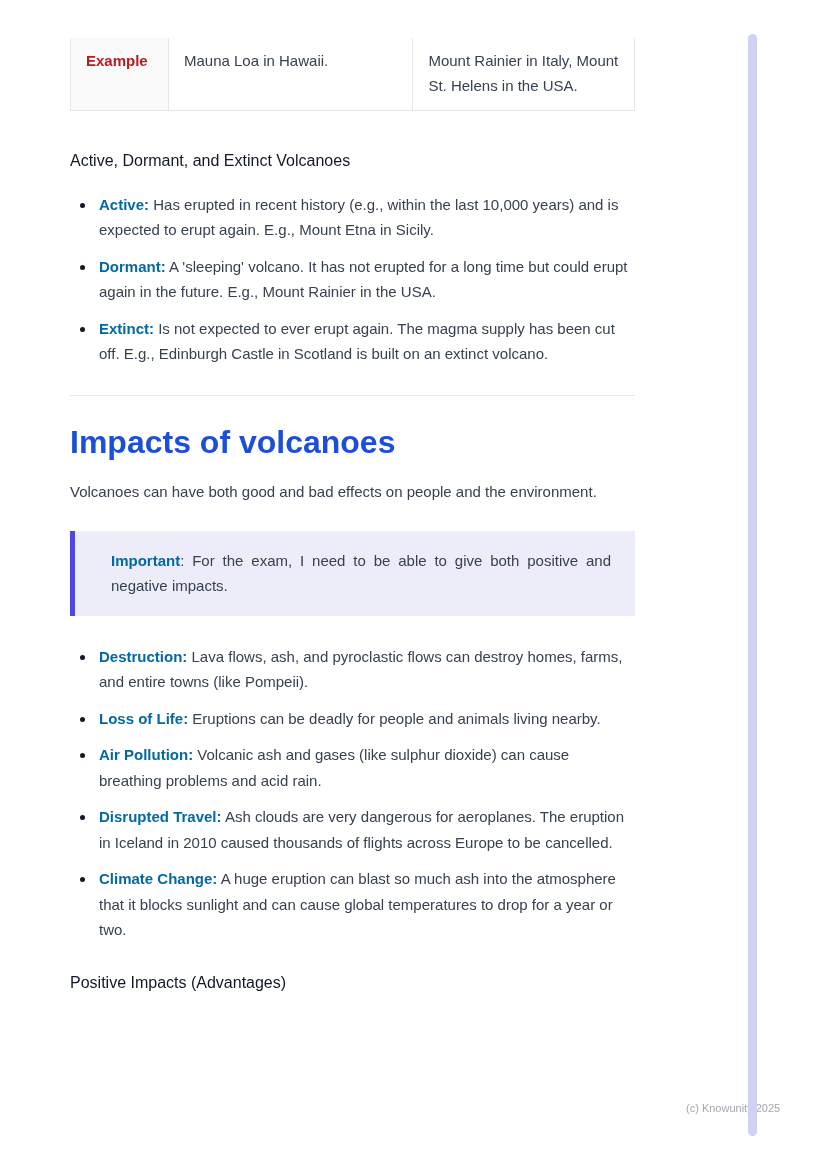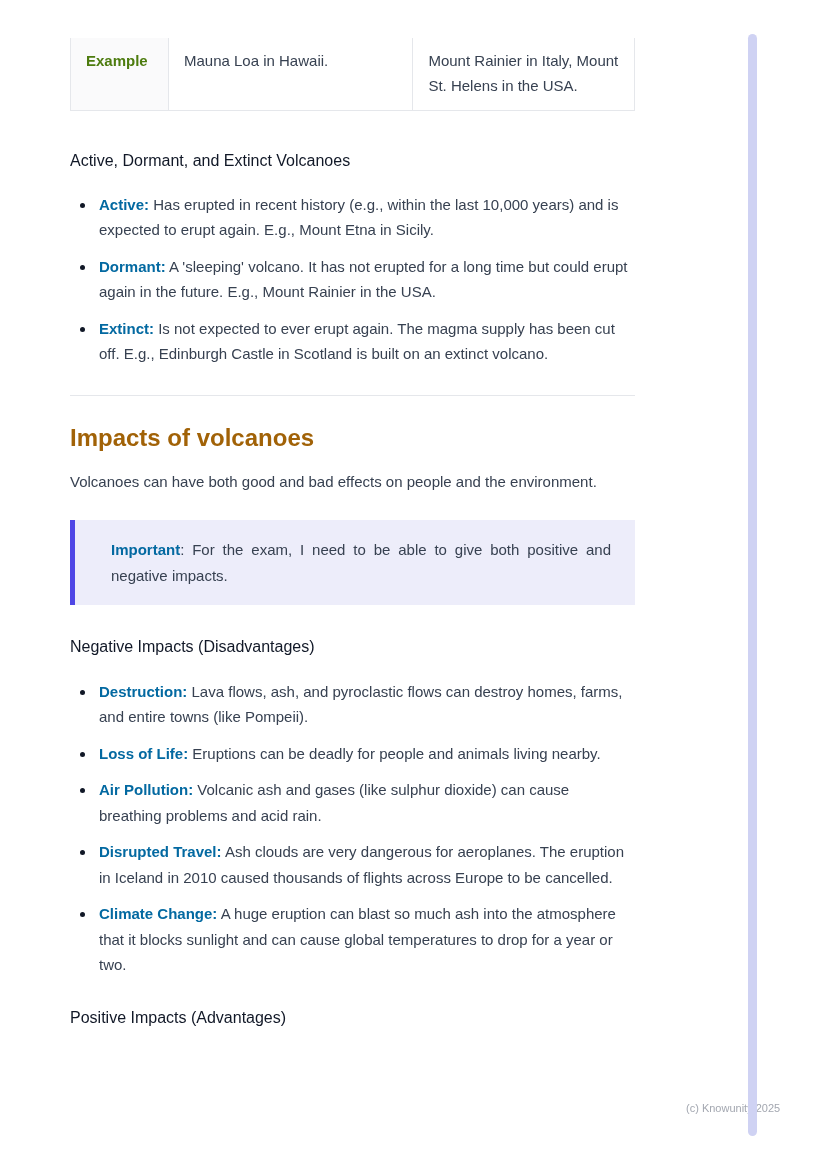--- a/index.html
+++ b/index.html
@@ -25,21 +25,21 @@
   table.doc-table td {
     border: 1px solid #e5e7eb;
     border-top: none;
     vertical-align: top;
     padding: 11px 15px;
     line-height: 1.65;
   }
   td.row-label {
     width: 98px;
     font-weight: bold;
-    color: #4d7c0f;
+    color: #b91c1c;
     background: #fafafb;
   }
   td.cell-a { width: 245px; }
   td.cell-b { width: 222px; }
 
   h3.sub-heading {
     font-size: 16px;
     font-weight: normal;
     color: #111827;
     margin: 26px 0 18px 0;
@@ -59,23 +59,23 @@
   ul.bullet-list li::marker { color: #111827; }
   .term { font-weight: bold; color: #0369a1; }
 
   hr.divider {
     border: none;
     border-top: 1px solid #e5e7eb;
     margin: 28px 0 26px 0;
   }
 
   h1.accent-heading {
-    font-size: 24px;
+    font-size: 32px;
     font-weight: bold;
-    color: #a16207;
+    color: #1d4ed8;
     margin: 0 0 16px 0;
     line-height: 1.3;
   }
 
   .callout {
     background: #ededfa;
     border-left: 5px solid #4f46e5;
     padding: 17px 24px 17px 36px;
     margin: 26px 0 28px 0;
     text-align: justify;
@@ -129,21 +129,20 @@
   <hr class="divider">
 
   <h1 class="accent-heading">Impacts of volcanoes</h1>
 
   <p class="body-text justified">Volcanoes can have both good and bad effects on people and the environment.</p>
 
   <div class="callout">
     <span class="term">Important</span><span>: For the exam, I need to be able to give both positive and negative impacts.</span>
   </div>
 
-  <h3 class="sub-heading">Negative Impacts (Disadvantages)</h3>
 
   <ul class="bullet-list">
     <li><span class="term">Destruction:</span> <span>Lava flows, ash, and pyroclastic flows can destroy homes, farms, and entire towns (like Pompeii).</span></li>
     <li><span class="term">Loss of Life:</span> <span>Eruptions can be deadly for people and animals living nearby.</span></li>
     <li><span class="term">Air Pollution:</span> <span>Volcanic ash and gases (like sulphur dioxide) can cause breathing problems and acid rain.</span></li>
     <li><span class="term">Disrupted Travel:</span> <span>Ash clouds are very dangerous for aeroplanes. The eruption in Iceland in 2010 caused thousands of flights across Europe to be cancelled.</span></li>
     <li><span class="term">Climate Change:</span> <span>A huge eruption can blast so much ash into the atmosphere that it blocks sunlight and can cause global temperatures to drop for a year or two.</span></li>
   </ul>
 
   <h3 class="sub-heading">Positive Impacts (Advantages)</h3>

